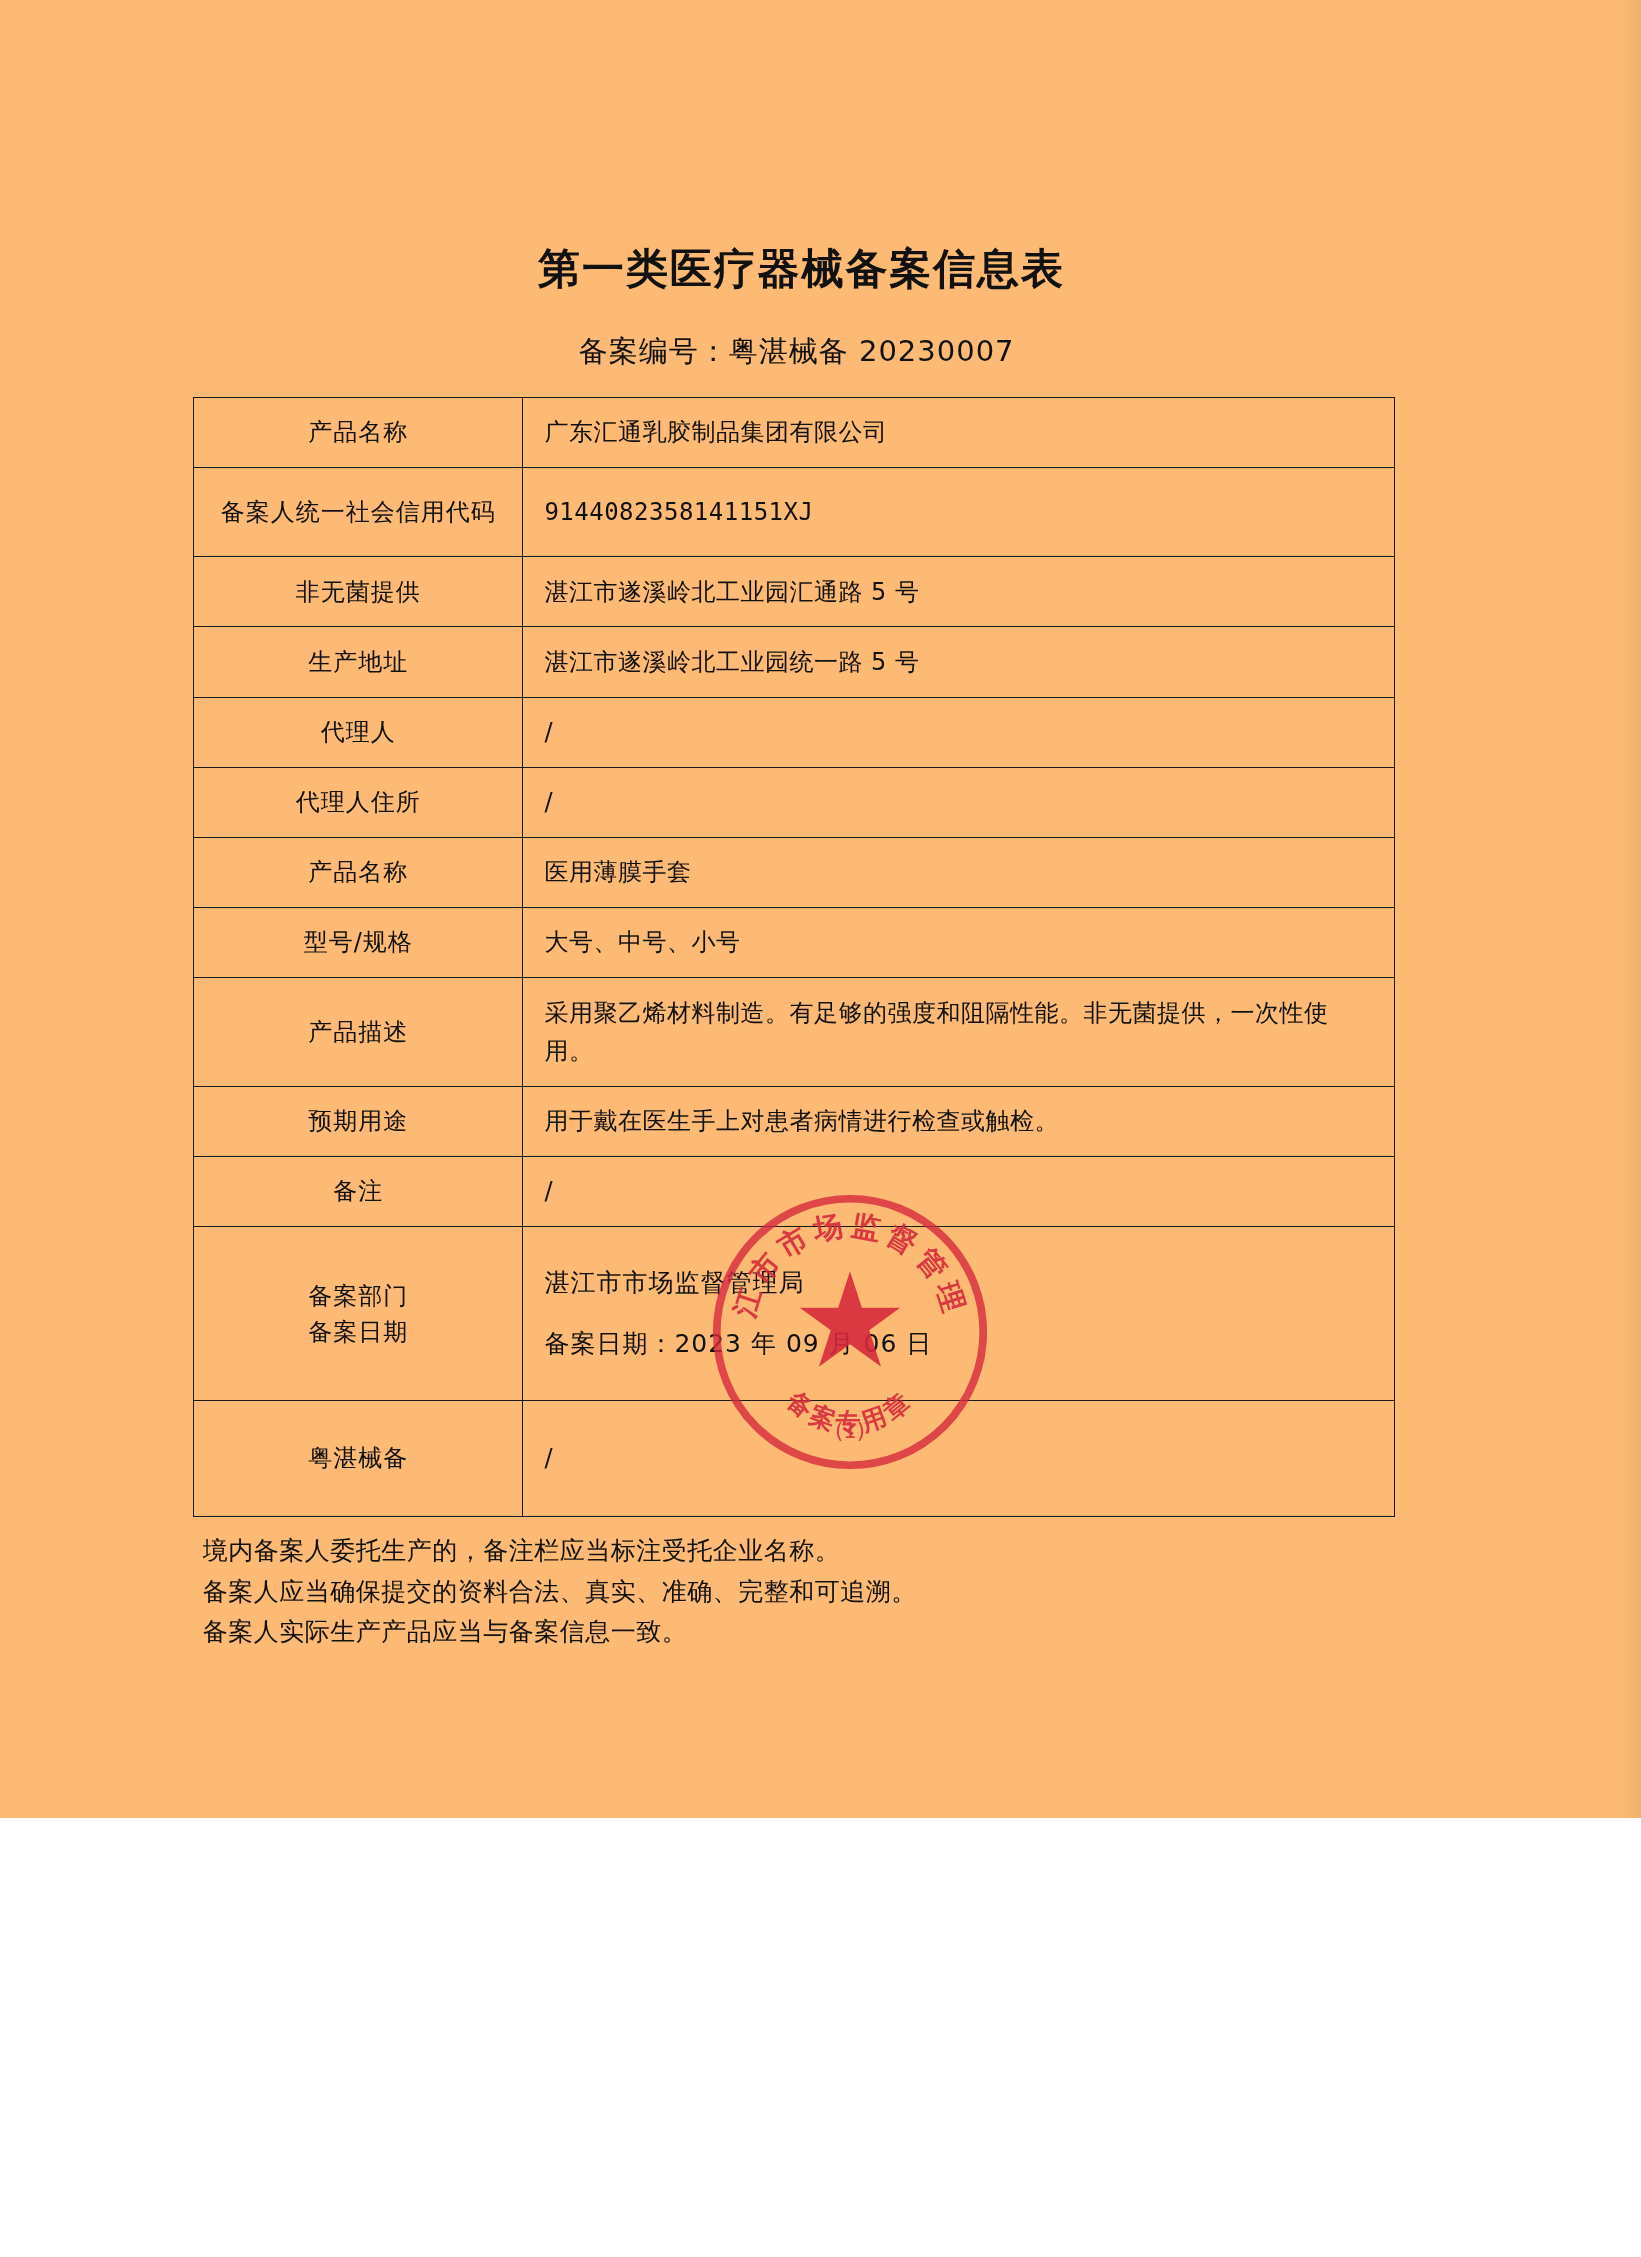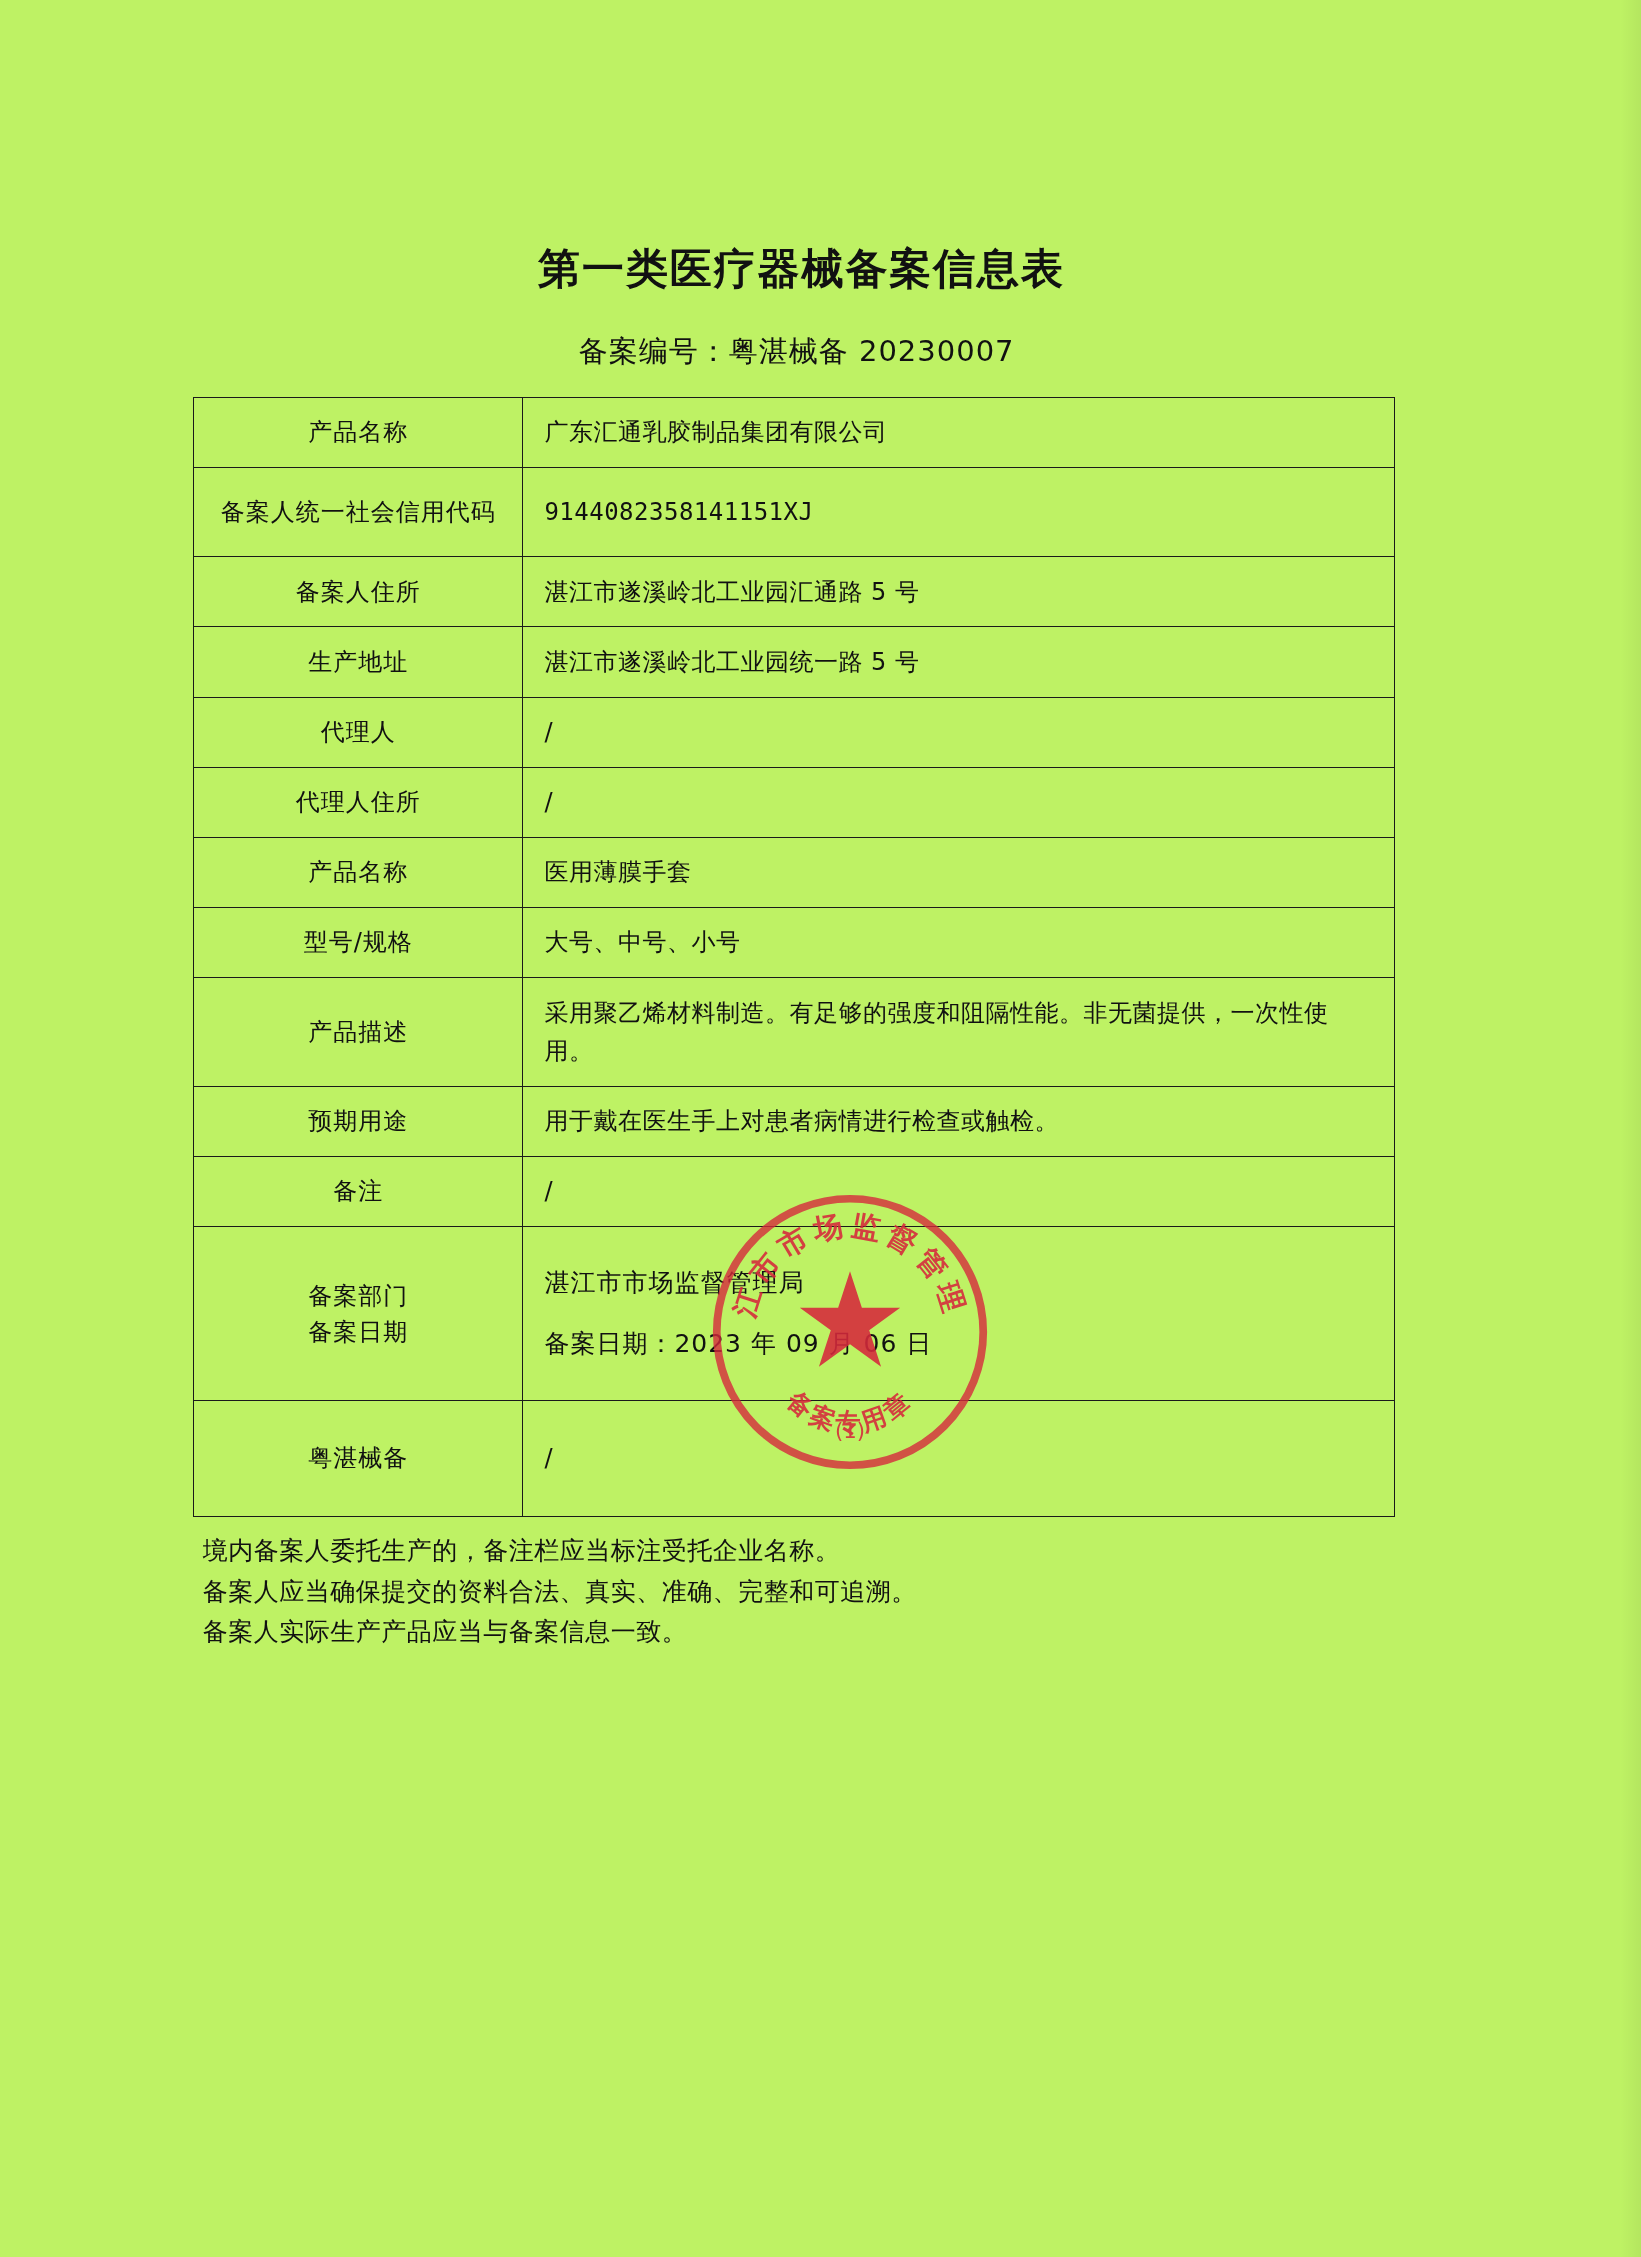--- a/index.html
+++ b/index.html
@@ -12,22 +12,22 @@
     height: 2257px;
     font-family: "DejaVu Sans", "Liberation Sans", sans-serif;
     color: #111;
     position: relative;
     overflow: hidden;
   }
   .page {
     position: absolute;
     top: 0; left: 0;
     width: 1641px;
-    height: 2257px;
-    background: #bef264;
+    height: 1818px;
+    background: #fdba74;
   }
   
   .page::after {
     content: "";
     position: absolute;
     top: 0; right: 0;
     width: 21px; height: 100%;
     background: linear-gradient(to right, rgba(0,0,0,0.00), rgba(0,0,0,0.05));
     pointer-events: none;
   }
@@ -140,21 +140,21 @@
       <tbody>
         <tr class="row-h1">
           <td class="label">产品名称</td>
           <td class="value">广东汇通乳胶制品集团有限公司</td>
         </tr>
         <tr class="row-h2">
           <td class="label tall">备案人统一社会信用代码</td>
           <td class="value mono">9144082358141151XJ</td>
         </tr>
         <tr class="row-h1">
-          <td class="label">备案人住所</td>
+          <td class="label">非无菌提供</td>
           <td class="value">湛江市遂溪岭北工业园汇通路 5 号</td>
         </tr>
         <tr class="row-h1">
           <td class="label">生产地址</td>
           <td class="value">湛江市遂溪岭北工业园统一路 5 号</td>
         </tr>
         <tr class="row-h1">
           <td class="label">代理人</td>
           <td class="value slash">/</td>
         </tr>

